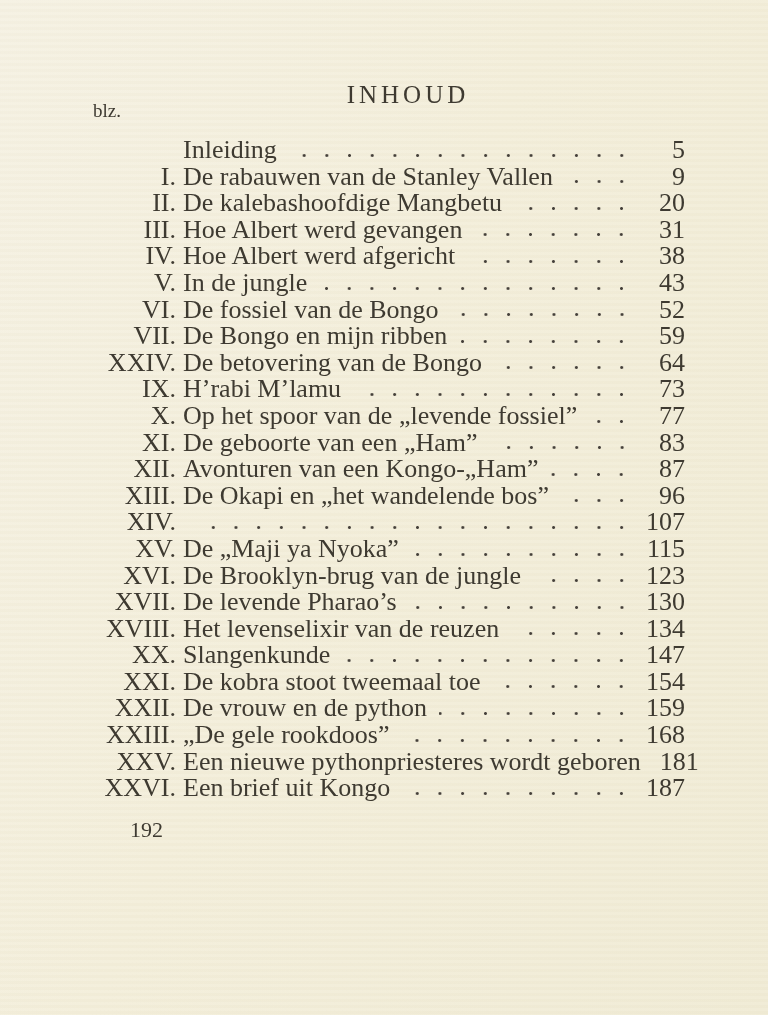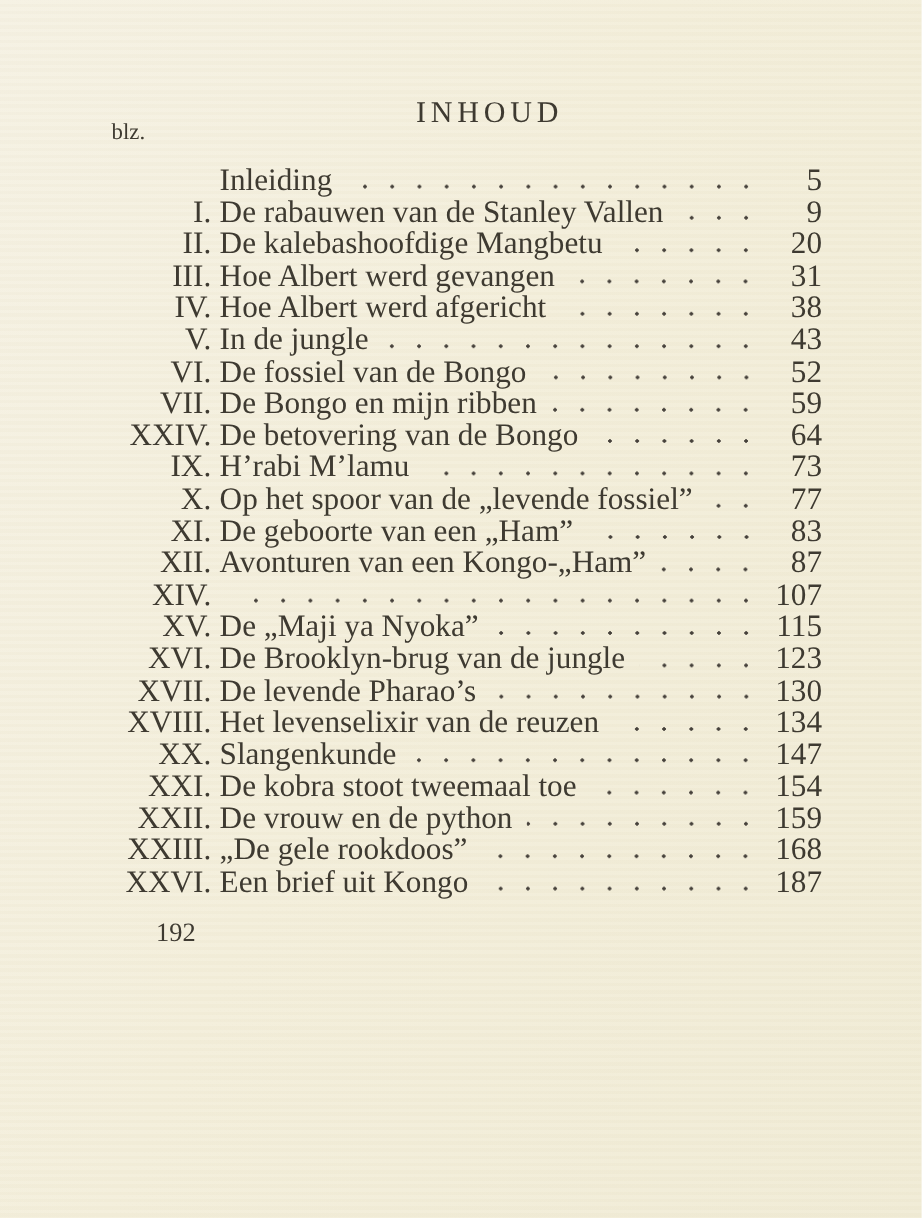--- a/index.html
+++ b/index.html
@@ -176,20 +176,26 @@
           <span class="page-number">83</span>
         </div>
 
         <div class="toc-row">
           <span class="chapter-numeral">XII.</span>
           <span class="chapter-title">Avonturen van een Kongo-„Ham”</span>
           <span class="dot-leader"></span>
           <span class="page-number">87</span>
         </div>
 
+        <div class="toc-row">
+          <span class="chapter-numeral">XIII.</span>
+          <span class="chapter-title">De Okapi en „het wandelende bos”</span>
+          <span class="dot-leader"></span>
+          <span class="page-number">96</span>
+        </div>
 
         <div class="toc-row">
           <span class="chapter-numeral">XIV.</span>
           <span class="dot-leader"></span>
           <span class="page-number">107</span>
         </div>
 
         <div class="toc-row">
           <span class="chapter-numeral">XV.</span>
           <span class="chapter-title">De „Maji ya Nyoka”</span>
@@ -241,20 +247,26 @@
         </div>
 
         <div class="toc-row">
           <span class="chapter-numeral">XXIII.</span>
           <span class="chapter-title">„De gele rookdoos”</span>
           <span class="dot-leader"></span>
           <span class="page-number">168</span>
         </div>
 
 
+        <div class="toc-row">
+          <span class="chapter-numeral">XXV.</span>
+          <span class="chapter-title">Een nieuwe pythonpriesteres wordt geboren</span>
+          <span class="dot-leader"></span>
+          <span class="page-number">181</span>
+        </div>
 
         <div class="toc-row">
           <span class="chapter-numeral">XXVI.</span>
           <span class="chapter-title">Een brief uit Kongo</span>
           <span class="dot-leader"></span>
           <span class="page-number">187</span>
         </div>
       </div>
 
     <div class="folio-line">192</div>

